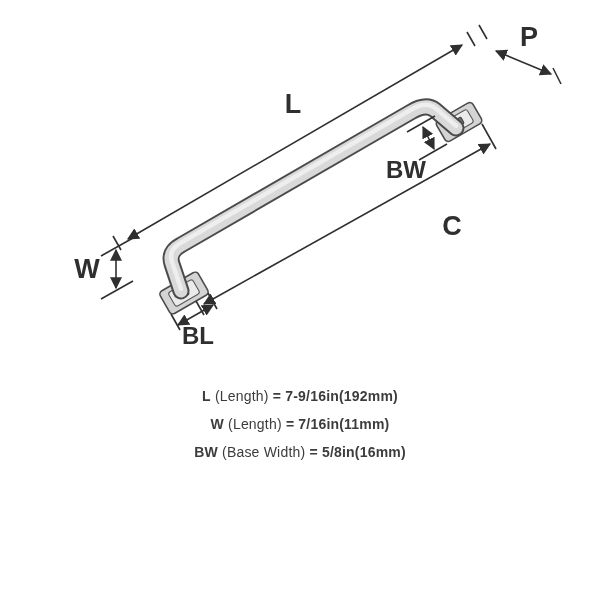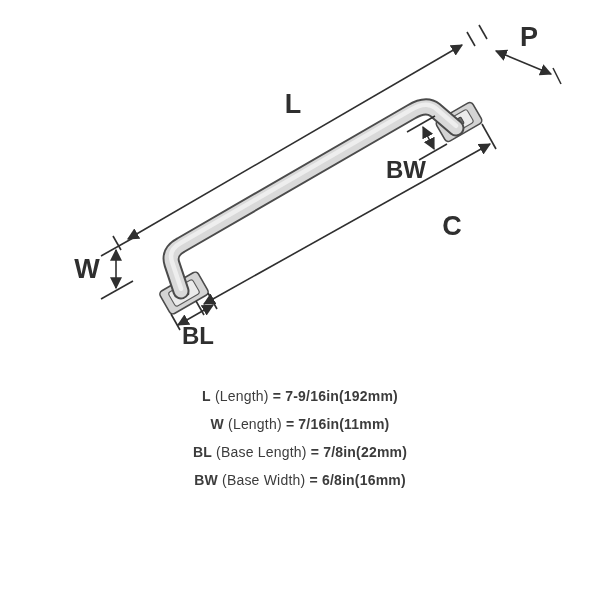--- a/index.html
+++ b/index.html
@@ -111,26 +111,20 @@
       <span class="b">=</span>
       <span class="b">7-9/16in(192mm)</span>
     </div>
     <div class="spec-line">
       <span class="b">W</span>
       <span class="r">(Length)</span>
       <span class="b">=</span>
       <span class="b">7/16in(11mm)</span>
     </div>
     <div class="spec-line">
-      <span class="b">BL</span>
-      <span class="r">(Base Length)</span>
-      <span class="b">=</span>
-      <span class="b">7/8in(22mm)</span>
-    </div>
-    <div class="spec-line">
       <span class="b">BW</span>
       <span class="r">(Base Width)</span>
       <span class="b">=</span>
-      <span class="b">6/8in(16mm)</span>
+      <span class="b">5/8in(16mm)</span>
     </div>
   </div>
 
 </div>
 
 </body></html>

